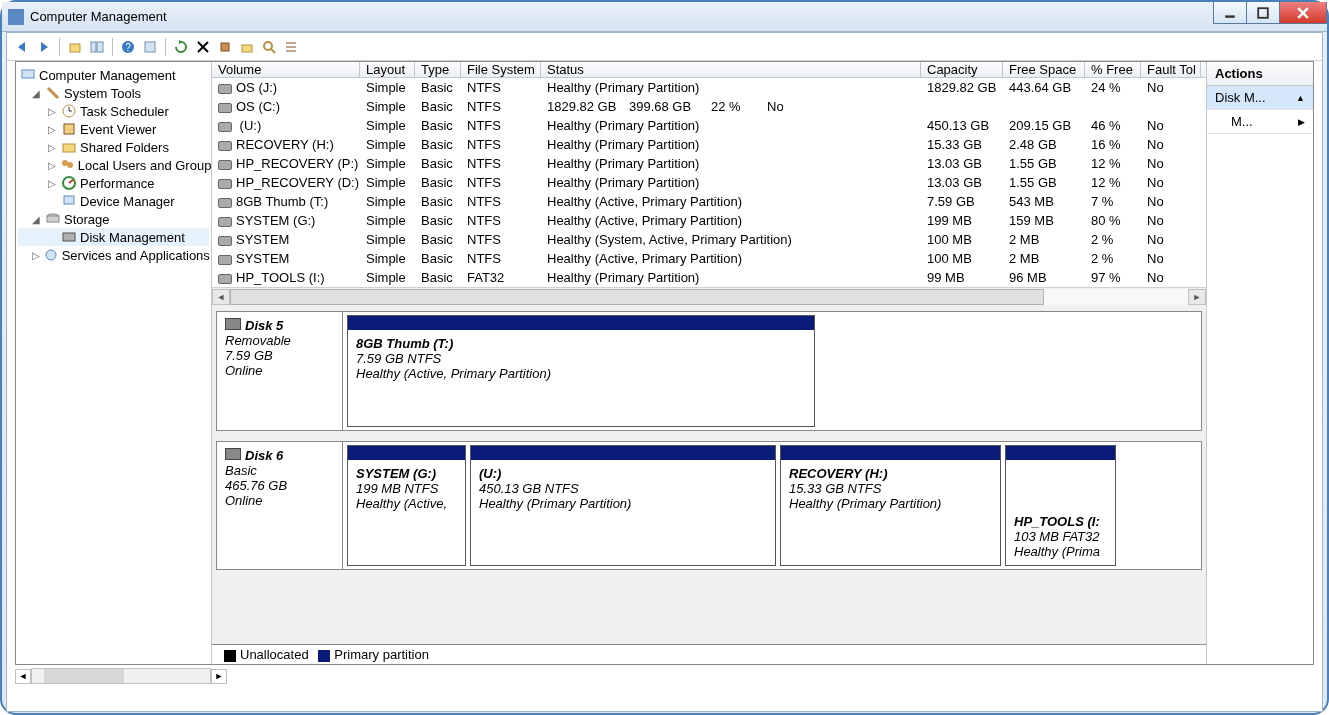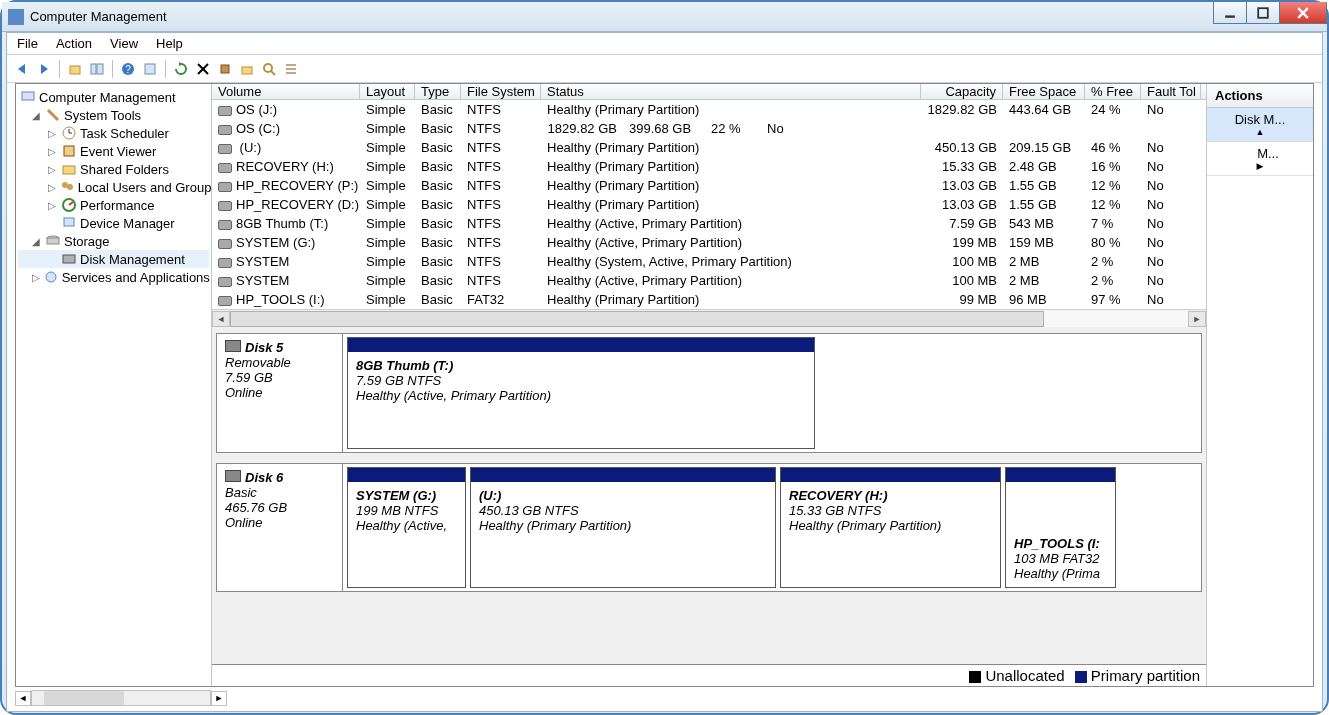--- a/index.html
+++ b/index.html
@@ -29,47 +29,47 @@
 .indent1{ padding-left:14px;} .indent2{ padding-left:30px;}
 .tnode.sel{ background:#e5f1fb;}
 
 .center { flex:1; display:flex; flex-direction:column; border-right:1px solid #c0c8d0; overflow:hidden;}
 .voltable { flex:0 0 auto; }
 .vthead { display:flex; background:linear-gradient(#fdfdfe,#ebeef2); border-bottom:1px solid #c0c8d0; font-size:13px;}
 .vth { padding:0 6px; border-right:1px solid #c0c8d0; overflow:hidden; white-space:nowrap;}
 .vtbody { font-size:13px;}
 .vtr{ display:flex; padding:1px 0;}
 .vtd{ padding:1px 6px; overflow:hidden; white-space:nowrap;}
-.c-vol{width:148px;} .c-lay{width:55px;} .c-typ{width:46px;} .c-fs{width:80px;} .c-stat{width:380px;} .c-cap{width:82px;text-align:right;} .c-free{width:82px;} .c-pct{width:56px;} .c-ft{width:60px;}
+.c-vol{width:148px;} .c-lay{width:55px;} .c-typ{width:46px;} .c-fs{width:80px;} .c-stat{width:380px;} .c-cap{width:82px;} .c-free{width:82px;} .c-pct{width:56px;} .c-ft{width:60px;}
 .vticon{width:14px;height:10px;display:inline-block;background:#aaa;border:1px solid #666;margin-right:4px;border-radius:2px;vertical-align:middle;}
 
 .hscroll{ height:18px; background:#f0f0f0; border-top:1px solid #d0d0d0; display:flex; align-items:center;}
 .hscroll .hbtn{width:18px;height:16px;background:#e8e8e8;border:1px solid #c0c0c0;display:flex;align-items:center;justify-content:center;font-size:9px;color:#555;}
 .hscroll .htrack{flex:1;height:16px;background:#f8f8f8;position:relative;}
 .hscroll .hthumb{position:absolute;left:0;width:85%;height:100%;background:#e0e0e0;border:1px solid #b0b0b0;}
 
 .disks{ flex:1; background:#f0f0f0; overflow:auto; padding:6px 4px 0 4px;}
 .diskrow{ background:#fff; border:1px solid #888; margin-bottom:10px; display:flex; min-height:120px;font-style:italic;}
 .diskhead{ width:126px; padding:6px 8px; font-size:13px; border-right:1px solid #888;}
 .diskhead .dname{font-weight:bold;}
 .diskicon{ width:16px; height:12px; background:#888; display:inline-block; margin-right:4px; border:1px solid #444;}
 .parts{ flex:1; display:flex; padding:3px 4px; gap:4px;}
 .part{ border:1px solid #555; display:flex; flex-direction:column;}
 .partcap{ height:14px; background:#0b1b7a;}
 .partbody{ padding:6px 8px; font-size:13px; flex:1;}
 .partbody .pname{font-weight:bold;}
 
-.legend{background:#fff; font-size:15px; padding:2px 6px; border-top:1px solid #888;text-align:right;}
+.legend{background:#fff; font-size:13px; padding:2px 6px; border-top:1px solid #888;}
 .legend .sq{display:inline-block;width:12px;height:12px;vertical-align:middle;margin:0 4px 0 6px;}
 .legend .sq.unalloc{background:#000;}
 .legend .sq.prim{background:#0b1b7a;}
 
 .actions{ width:106px; font-size:13px;}
 .actions .ahead{ background:linear-gradient(#fdfdfe,#ebeef2); padding:4px 8px; border-bottom:1px solid #c0c8d0; font-weight:bold;}
-.actions .arow{ padding:4px 8px; border-bottom:1px solid #e0e0e0; display:flex; justify-content:space-between; align-items:center;flex-direction:column;}
+.actions .arow{ padding:4px 8px; border-bottom:1px solid #e0e0e0; display:flex; justify-content:space-between; align-items:center;}
 .actions .arow.sel{ background:#d7e7fb;}
 .asm{font-size:9px;}
 
 .bottomscroll{ height:18px; display:flex; align-items:center; padding:0 8px; margin-top:2px;}
 .bottomscroll .btrack{ width:180px; height:16px; background:#f0f0f0; border:1px solid #c0c0c0; position:relative;}
 .bottomscroll .bthumb{position:absolute; left:12px; width:80px; height:100%; background:#d8d8d8;}
 .outer{ border:2px solid #4a80b8; border-radius:16px; height:715px; position:relative; background:linear-gradient(#e6eef8,#dfe8f4);}
 .inner{ background:#fff; margin:0 4px 4px 4px; height:680px; border:1px solid #9fb6cd;}
 </style>
 </head>
@@ -93,26 +93,20 @@
       <div class="winbtn close">
           <svg viewBox="0 0 10 10">
             <line x1="1" y1="1" x2="9" y2="9" stroke="#fff" stroke-width="2"></line>
             <line x1="9" y1="1" x2="1" y2="9" stroke="#fff" stroke-width="2"></line>
           </svg>
         </div>
     </div>
   </div>
 
   <div class="inner">
-    <div class="menubar">
-      <span>File</span>
-      <span>Action</span>
-      <span>View</span>
-      <span>Help</span>
-    </div>
 
     <div class="toolbar">
       <div class="tbtn">
           <svg width="14" height="14">
             <polygon points="10,2 3,7 10,12" fill="#3a78c8"></polygon>
           </svg>
         </div>
       <div class="tbtn">
           <svg width="14" height="14">
             <polygon points="4,2 11,7 4,12" fill="#3a78c8"></polygon>

